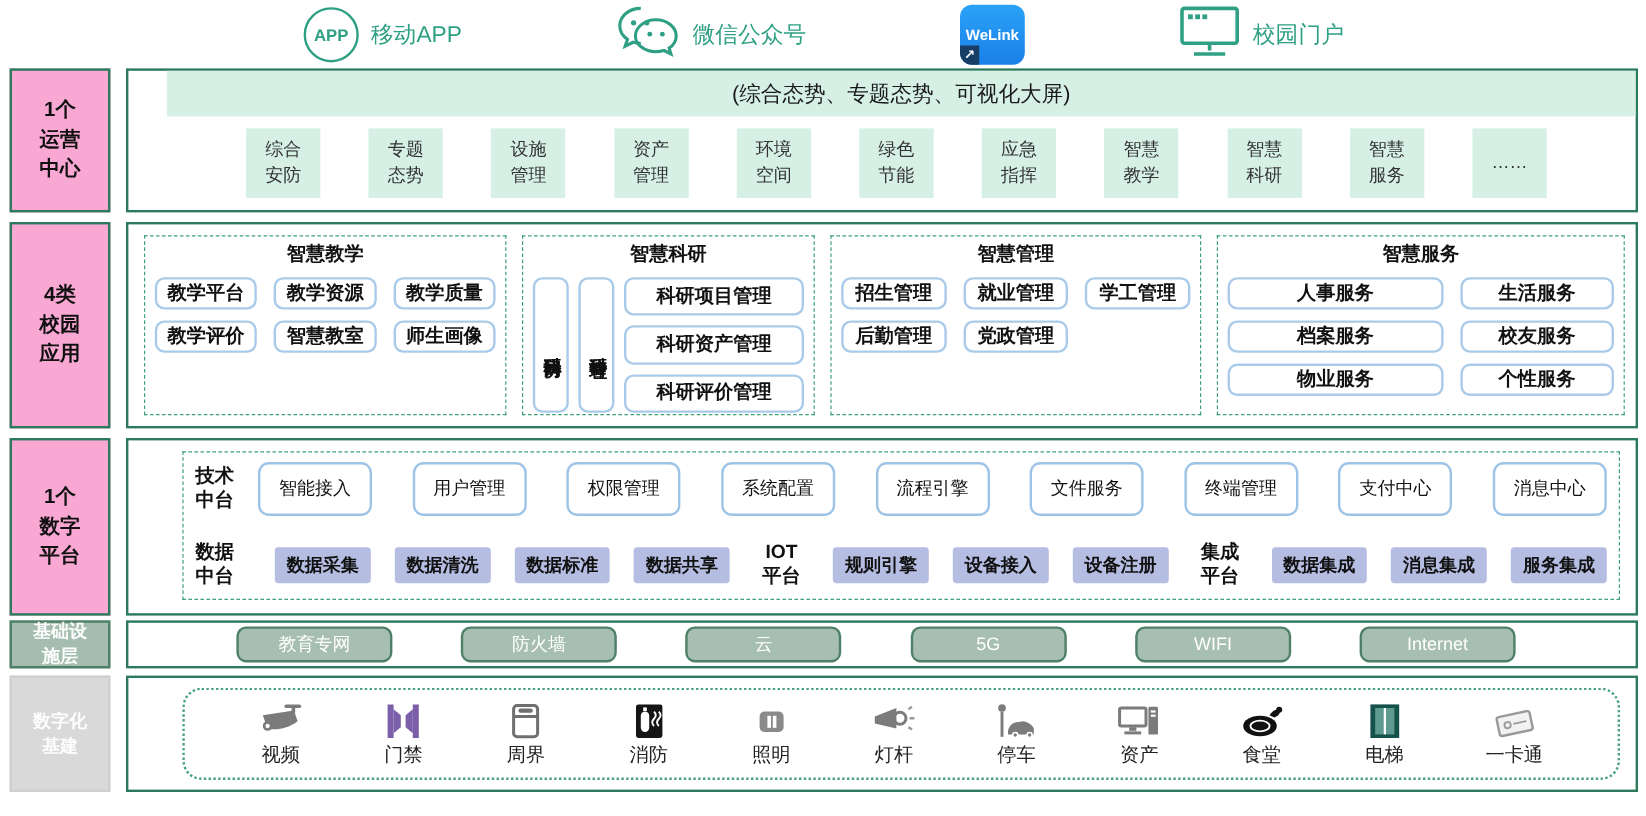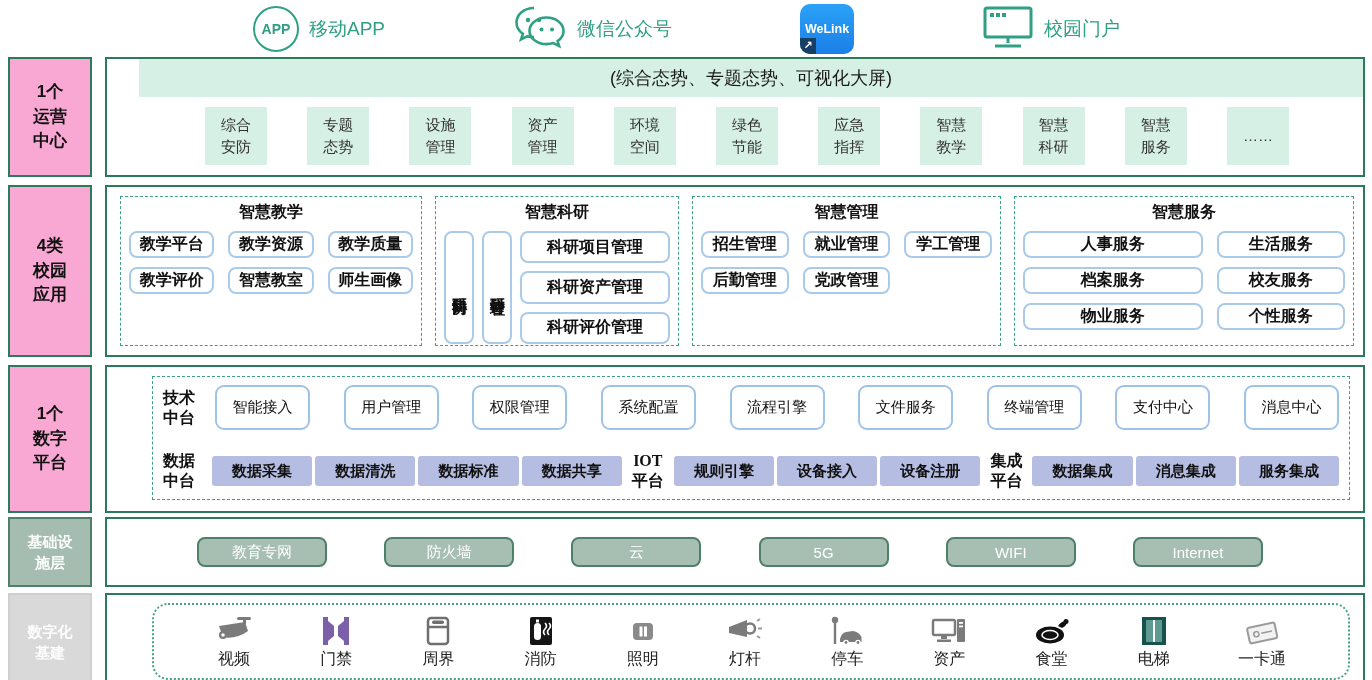--- a/index.html
+++ b/index.html
@@ -64,29 +64,29 @@
   .plat-inner { margin:9px 13px; height:124px; border:1.5px dashed #3fa07c;
                 padding:8px 10px; display:flex; flex-direction:column; justify-content:space-between; }
   .plat-line { display:flex; align-items:center; }
   .mid-label { flex:none; font-weight:bold; font-size:16px; line-height:1.25;
                white-space:pre-line; text-align:left; }
   .tech-label { width:52px; }
   .tech-chips { flex:1; display:flex; justify-content:space-between; }
   .tech-chip { width:95px; height:45px; background:#fff; border:2px solid #9dc3e6;
                border-radius:9px; display:flex; align-items:center; justify-content:center;
                font-size:15px; }
-  .data-line { gap:3px;font-family:Liberation Serif, serif; }
+  .data-line { gap:20px; }
   .data-label { width:46px; }
   .lav-chip { flex:1; height:30px; background:#b5bde2; border-radius:3px;
               display:flex; align-items:center; justify-content:center;
               font-weight:bold; font-size:15px; }
   .iot-label, .int-label { width:46px; text-align:center; }
 
   
-  .row-infra { height:70px; margin-top:4px; }
+  .row-infra { height:40px; margin-top:4px; }
   .label-sage { background:#a5bdb1; border-color:#4e8069; color:rgba(255,255,255,.96);
                 font-size:15px; line-height:1.4; }
   .infra-main { display:flex; align-items:center; justify-content:space-between;
                 padding:0 100px 0 90px; }
   .infra-btn { width:130px; height:30px; background:#a7beb2; border:2px solid #4e8069;
                border-radius:8px; color:#fff; font-size:15px;
                display:flex; align-items:center; justify-content:center; }
 
   
   .row-found { height:97px; margin-top:6px; }

